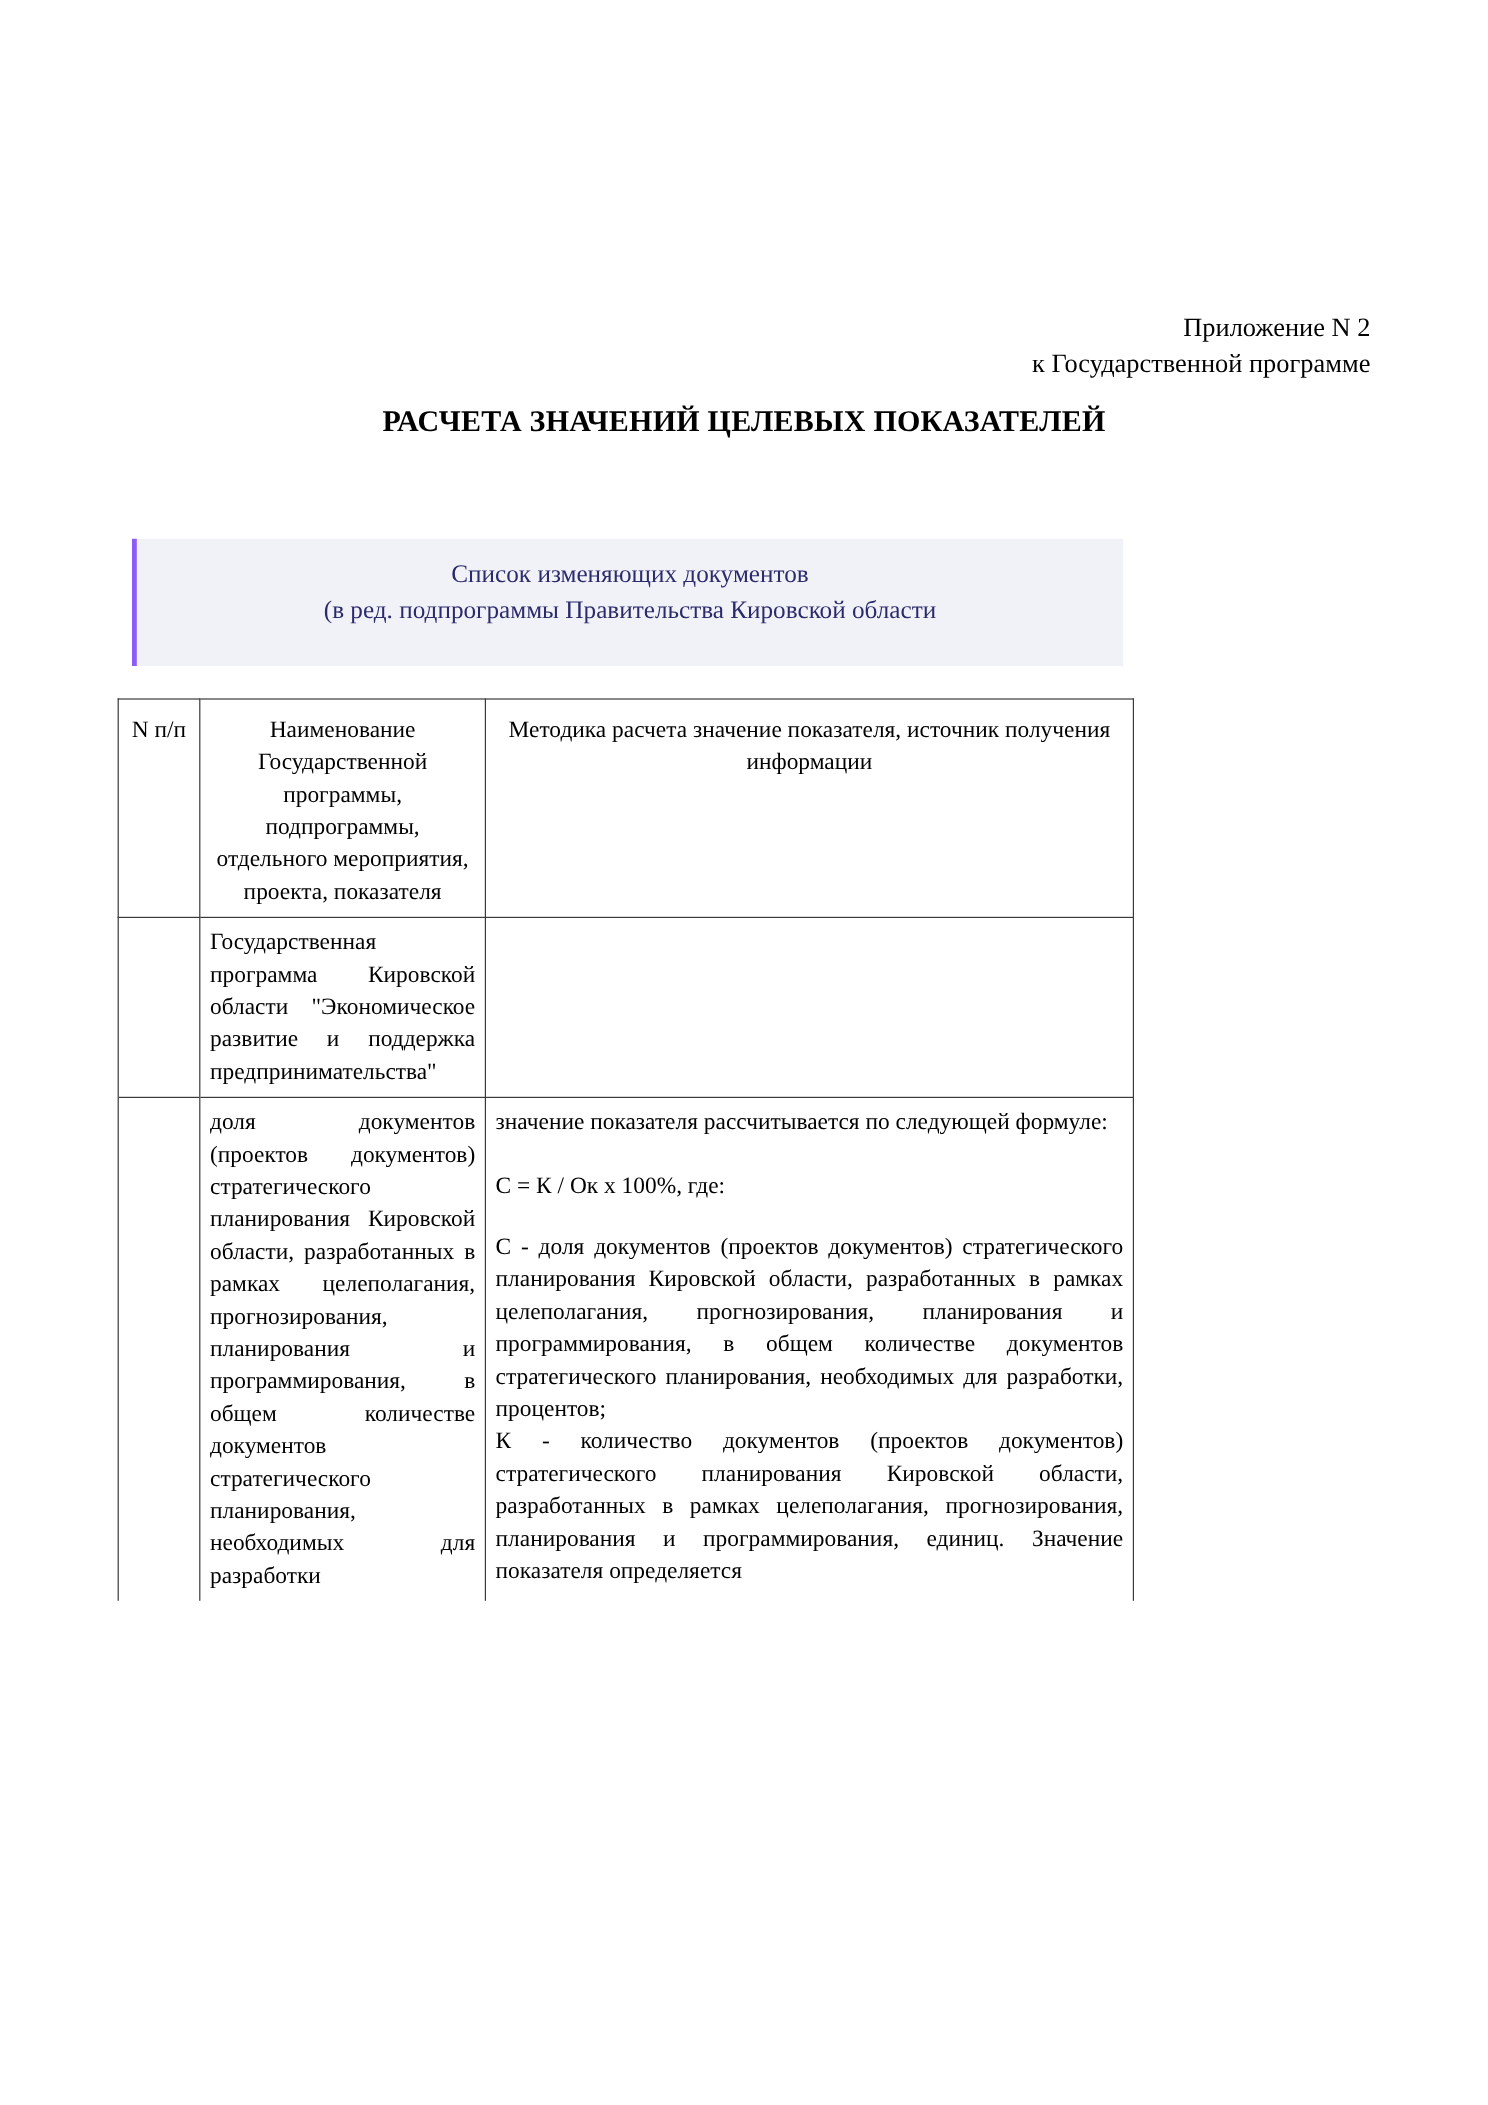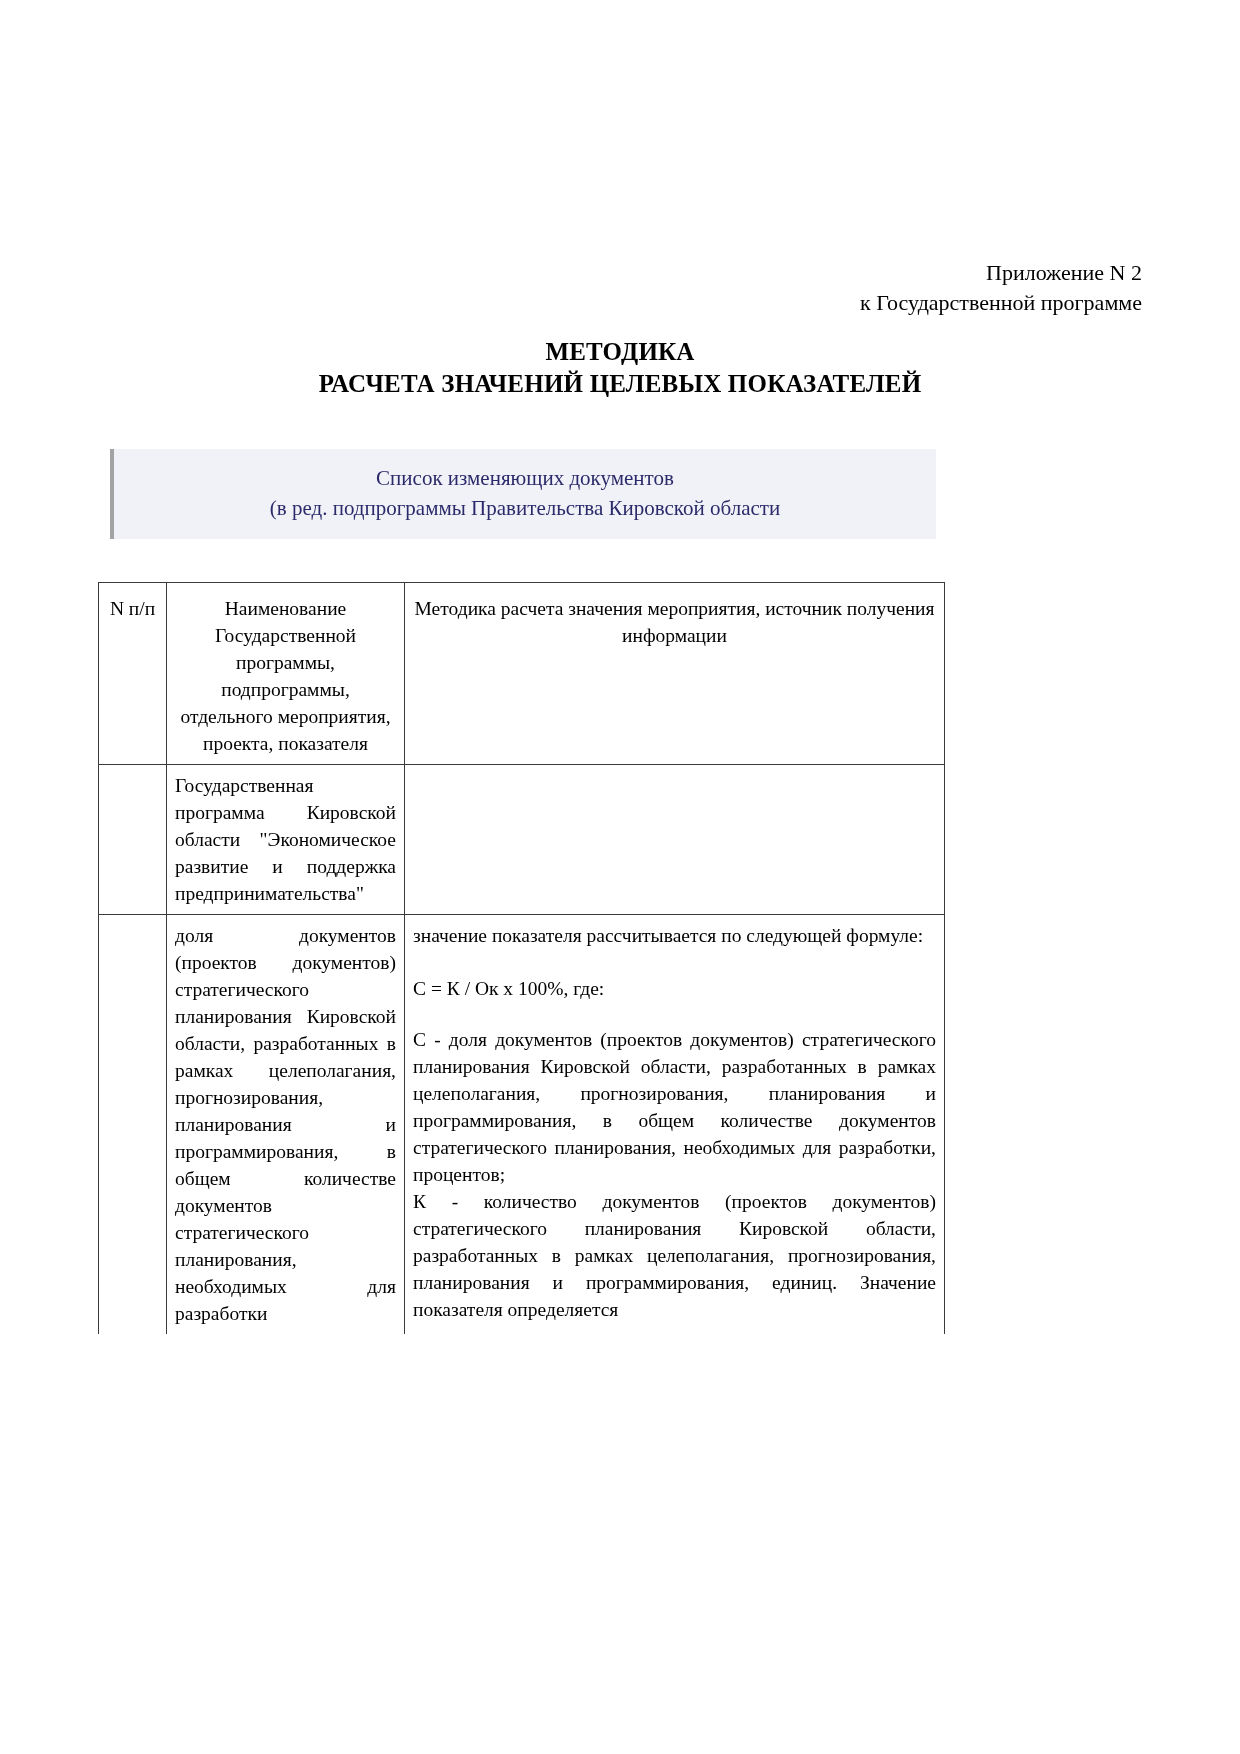--- a/index.html
+++ b/index.html
@@ -51,26 +51,26 @@
   .doc-title .tline { white-space: nowrap; }
 
   
   .changelog {
     position: absolute;
     top: 449px;
     left: 110px;
     width: 826px;
     box-sizing: border-box;
     background: #f1f1f8;
-    border-left: 4px solid #a3a3a3;
+    border-left: 4px solid #8b5cf6;
     color: #2b2b6b;
     text-align: center;
     font-size: 21px;
     line-height: 30px;
-    padding: 14px 10px 16px 10px;
+    padding: 14px 10px 32px 10px;
   }
   .changelog-line { white-space: nowrap; }
 
   
   .grid {
     position: absolute;
     top: 582px;
     left: 98px;
     width: 846px;
     border-collapse: collapse;
@@ -119,40 +119,39 @@
 <body>
 
 <div class="page">
 
   <div class="appendix-block">
     <div class="appendix-line">Приложение N 2</div>
     <div class="appendix-line">к Государственной программе</div>
   </div>
 
   <div class="doc-title">
-    <div class="tline">МЕТОДИКА</div>
     <div class="tline">РАСЧЕТА ЗНАЧЕНИЙ ЦЕЛЕВЫХ ПОКАЗАТЕЛЕЙ</div>
   </div>
 
   <div class="changelog">
     <div class="changelog-line">Список изменяющих документов</div>
     <div class="changelog-line">(в ред. подпрограммы Правительства Кировской области</div>
   </div>
 
   <table class="grid">
     <colgroup>
       <col class="c1">
         <col class="c2">
         <col class="c3">
     </colgroup>
     <tbody>
       <tr class="hdr">
         <td class="h-num cell-center">N п/п</td>
         <td class="cell-center">Наименование Государственной программы, подпрограммы, отдельного мероприятия, проекта, показателя</td>
-        <td class="cell-center">Методика расчета значения мероприятия, источник получения информации</td>
+        <td class="cell-center">Методика расчета значение показателя, источник получения информации</td>
       </tr>
 
       <tr>
         <td class="cell-center num-col-open"></td>
         <td class="cell-justify">Государственная программа Кировской области "Экономическое развитие и поддержка предпринимательства"</td>
         <td class="cell-justify"></td>
       </tr>
 
       <tr class="clip-row">
         <td class="cell-center num-col-open"></td>

